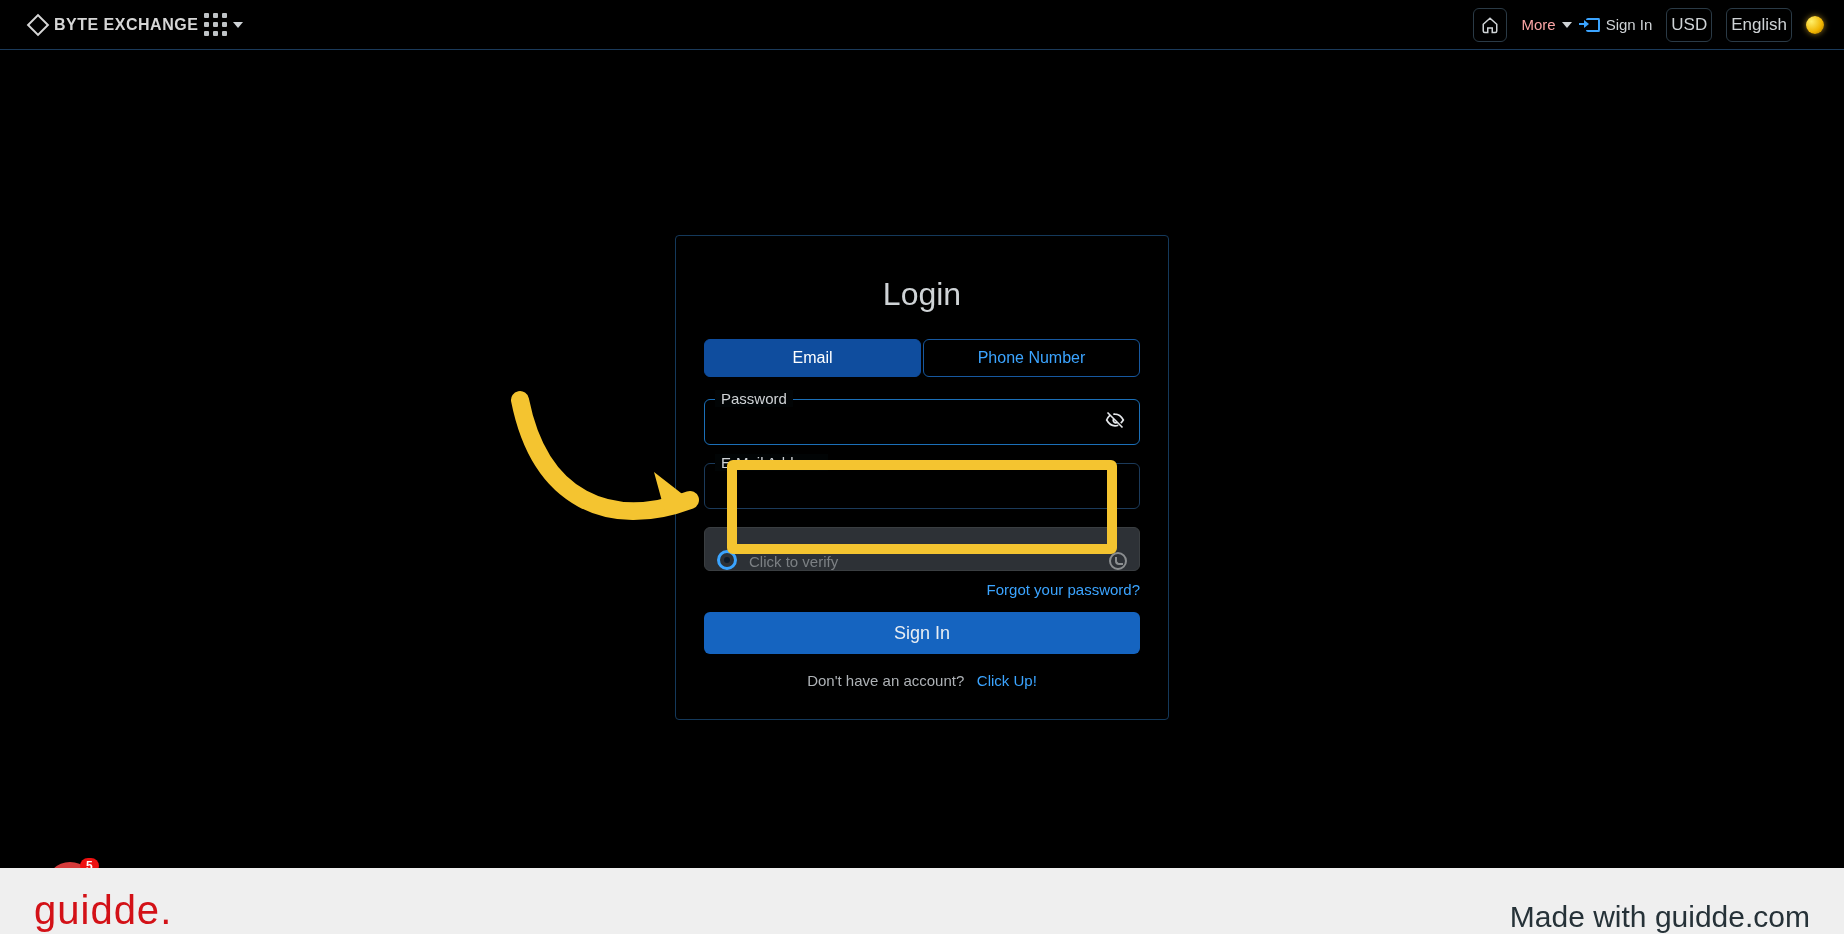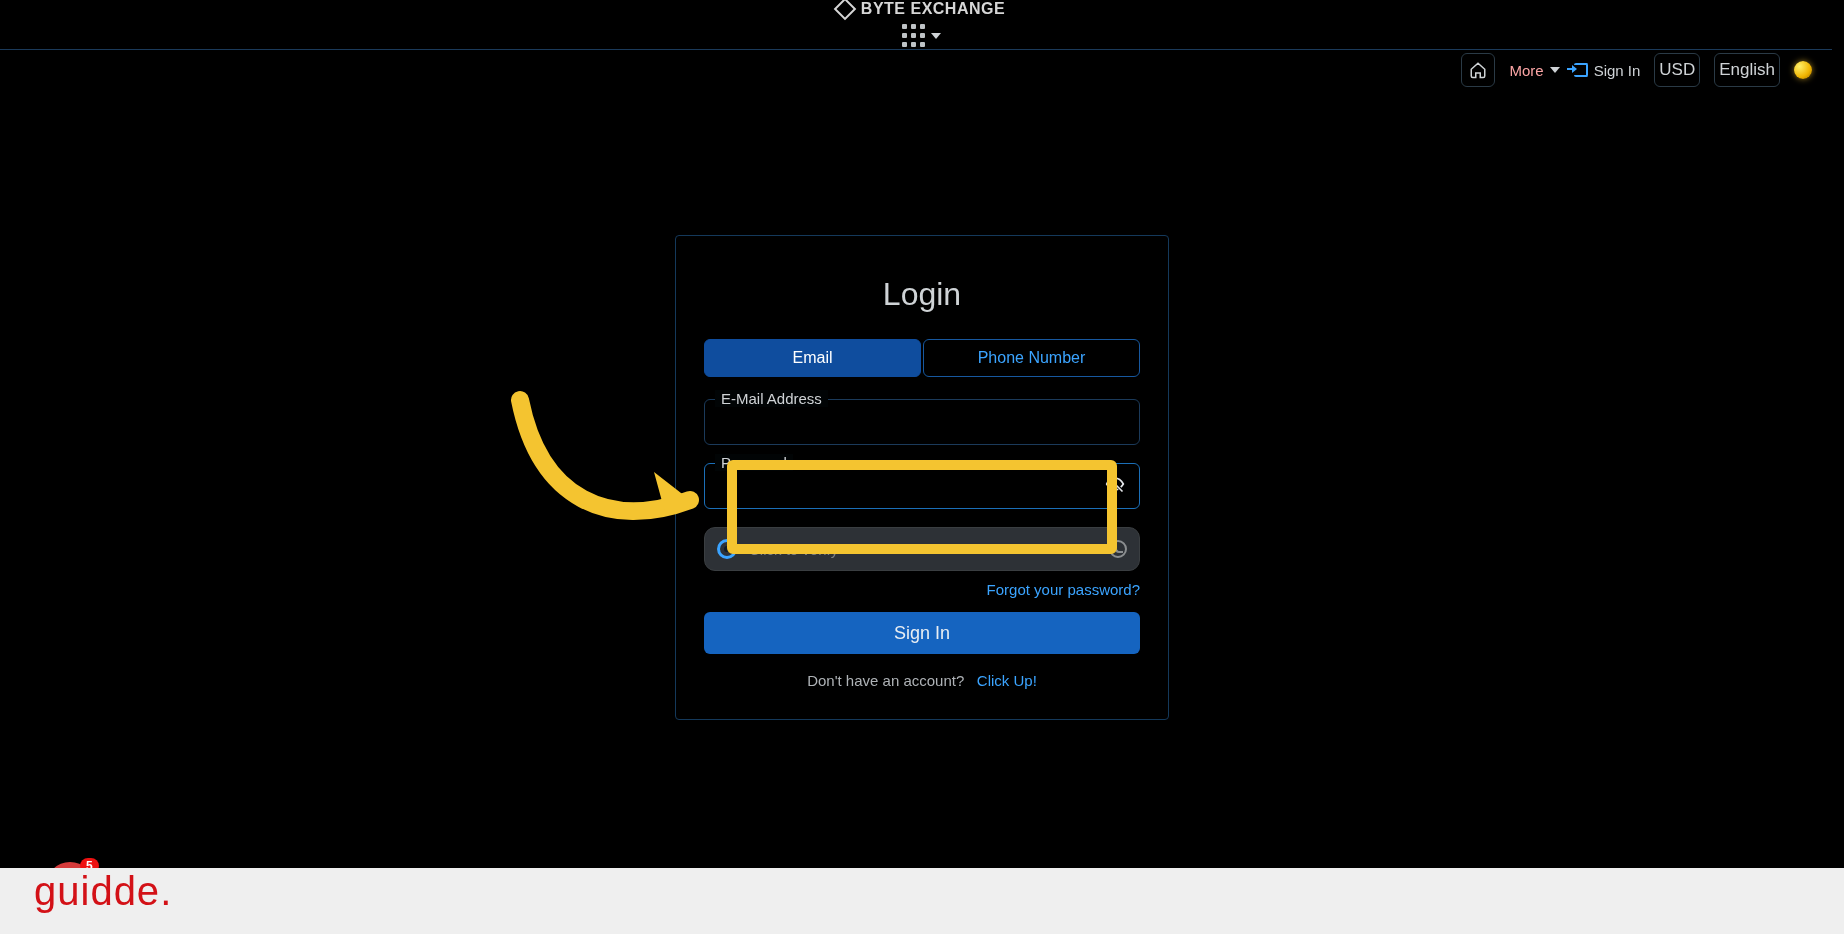--- a/index.html
+++ b/index.html
@@ -22,26 +22,25 @@
   body{
     width:1844px;height:934px;
     background:#000;position:relative;overflow:hidden;color:#fff;
   }
 
   
   .dim{position:absolute;inset:0;background:rgba(0,0,0,0.35);z-index:3;pointer-events:none}
 
   
   .nav{
-    position:absolute;left:0;right:12px;top:0;height:var(--nav-h);
+    position:absolute;left:0;right:0;top:0;height:var(--nav-h);
     border-bottom:1px solid var(--border);
     display:flex;align-items:center;gap:6px;
     padding:0 20px 0 30px;
     z-index:4;
-    flex-direction:column;
   }
   .brand{display:flex;align-items:center;gap:8px;cursor:pointer}
   .logo-mark{width:16px;height:16px;transform:rotate(45deg);
     border:2px solid #d6d6d6;display:inline-block}
   .brand-text{font-weight:700;letter-spacing:.5px;font-size:16px;color:#d6d6d6}
 
   .grid-btn{display:flex;align-items:center;gap:6px;color:#cfd3d6;cursor:pointer}
   .grid-9{display:grid;grid-template-columns:repeat(3,5px);grid-template-rows:repeat(3,5px);gap:4px}
   .grid-9 span{width:5px;height:5px;background:#bfc3c6;border-radius:1px;display:block}
   .chev-down{width:0;height:0;border-left:5px solid transparent;border-right:5px solid transparent;border-top:6px solid #cfd3d6}
@@ -100,22 +99,22 @@
   .eye-off svg{width:20px;height:20px;stroke:#e5e7ea;fill:none;stroke-width:2}
 
   
   .hl{
     position:absolute;border:10px solid var(--yellow);border-radius:6px;z-index:6;pointer-events:none;
     left:calc(50% - 195px);top:460px;width:390px;height:94px
   }
 
   
   .captcha{
-    height:44px;border:1px solid #3a3e41;border-radius:11px;background:#2d3136;
-    display:flex;align-items:center;padding:0 12px;gap:12px;margin-bottom:10px
+    height:44px;border:1px solid #3a3e41;border-radius:6px;background:#2d3136;
+    display:flex;align-items:flex-end;padding:0 12px;gap:12px;margin-bottom:10px
   }
   .captcha .ring{
     width:20px;height:20px;border-radius:50%;border:3px solid #3ba4ff;display:inline-block;position:relative
   }
   .captcha .ring::after{content:"";position:absolute;inset:4px;border-radius:50%;background:#0e1b2a}
   .captcha .txt{color:#7c8084;font-size:15px;flex:1}
   .captcha .gee{width:18px;height:18px;border:2px solid #8b8e90;border-radius:50%;position:relative}
   .captcha .gee::after{content:"";position:absolute;left:4px;top:3px;width:6px;height:6px;border-bottom:2px solid #8b8e90;border-left:2px solid #8b8e90;border-radius:0 0 0 4px}
 
   .forgot{text-align:right;font-size:15px;margin:4px 0 14px}
@@ -140,21 +139,21 @@
   .chat svg{width:48px;height:48px}
   .badge{
     position:absolute;left:80px;top:858px;z-index:5;
     background:#e11;color:#fff;font-size:12px;border-radius:10px;padding:1px 6px;font-weight:700
   }
   .chat-cut{position:absolute;left:30px;top:888px;width:80px;height:24px;background:#000;z-index:4}
 
   
   .footer{
     position:absolute;left:0;right:0;bottom:0;height:66px;background:#efefef;
-    display:flex;align-items:flex-start;justify-content:space-between;padding:0 34px;
+    display:flex;align-items:flex-end;justify-content:space-between;padding:0 34px;
     z-index:7
   }
   .footer-left{display:flex;align-items:center;gap:2px}
   .guidde-logo{font-size:40px;color:#d31117;font-weight:400;font-family:Georgia,serif;letter-spacing:1px}
   .guidde-logo .dot{color:#d31117}
   .footer-right{font-size:30px;color:#263238}
 
 </style>
 </head>
 <body>
@@ -202,38 +201,38 @@
 </div>
 
 <div class="login">
   <h1>Login</h1>
 
   <div class="tabs">
     <div class="tab active">Email</div>
     <div class="tab inactive">Phone Number</div>
   </div>
 
-  <div class="field">
-    <span class="float-label">E-Mail Address</span>
-    <input type="text" style="">
-  </div>
-
   <div class="field password">
     <span class="float-label">Password</span>
     <input type="password" value="" style="">
     <span class="eye-off">
       <svg viewBox="0 0 24 24">
           <path d="M3 3l18 18"></path>
           <path d="M10.6 10.6a3 3 0 0 0 4.2 4.2"></path>
           <path d="M9.9 5.1A9.8 9.8 0 0 1 12 5c6 0 10 7 10 7a17 17 0 0 1-3.1 3.7"></path>
           <path d="M6.1 6.1A17 17 0 0 0 2 12s4 7 10 7a9.8 9.8 0 0 0 3.9-.8"></path>
         </svg>
     </span>
   </div>
 
+  <div class="field">
+    <span class="float-label">E-Mail Address</span>
+    <input type="text" style="">
+  </div>
+
   <div class="captcha">
     <span class="ring"></span>
     <span class="txt">Click to verify</span>
     <span class="gee"></span>
   </div>
 
   <div class="forgot">
     <a href="#">Forgot your password?</a>
   </div>
 
@@ -261,13 +260,14 @@
       <path d="M14 18a6 6 0 0 1 6-6h8a6 6 0 0 1 6 6v8a6 6 0 0 1-6 6h-5l-5 5v-5a6 6 0 0 1-4-6z" fill="#fff"></path>
     </svg>
 </div>
 <div class="badge">5</div>
 <div class="chat-cut"></div>
 
 <div class="footer">
   <div class="footer-left">
     <span class="guidde-logo"><span>guidde</span><span class="dot">.</span></span>
   </div>
+  <div class="footer-right">Made with guidde.com</div>
 </div>
 
 </body></html>

